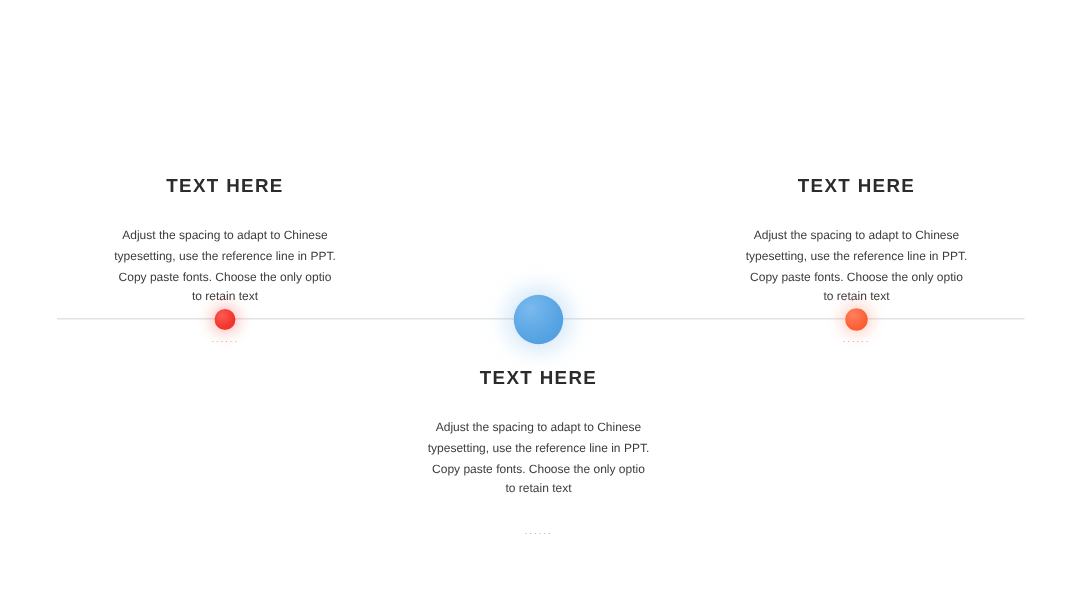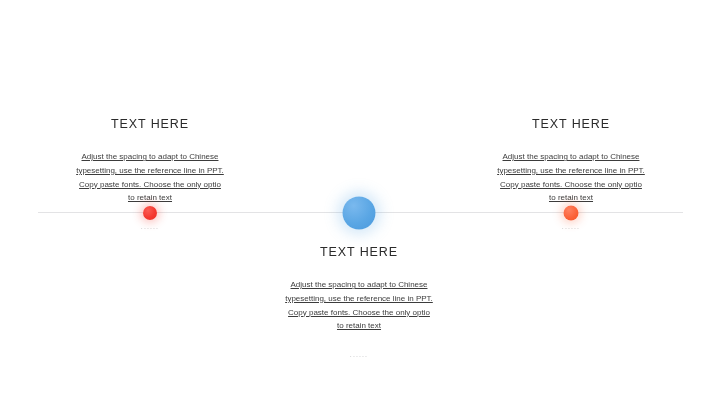--- a/index.html
+++ b/index.html
@@ -68,33 +68,32 @@
     width: 210px;
     text-align: center;
   }
   .block-left   { left: 45px;  top: 117px; }
   .block-center { left: 254px; top: 245px; }
   .block-right  { left: 466px; top: 117px; }
 
   .block-heading {
     margin: 0 0 9px 0;
     font-size: 12.5px;
-    font-weight: normal;
+    font-weight: bold;
     letter-spacing: 0.9px;
     color: #2b2b2b;
     line-height: 1.2;
   }
 
   .block-body {
     margin: 18px;
     font-size: 8px;
     line-height: 1.72;
     color: #3c3c3c;
     padding: 0 13px;
-    text-decoration: underline;
   }
 
   .block-ellipsis {
     margin: 6px 0 0 0;
     font-size: 7px;
     letter-spacing: 1.1px;
     color: #b9b9bb;
     line-height: 1;
   }
 </style>

